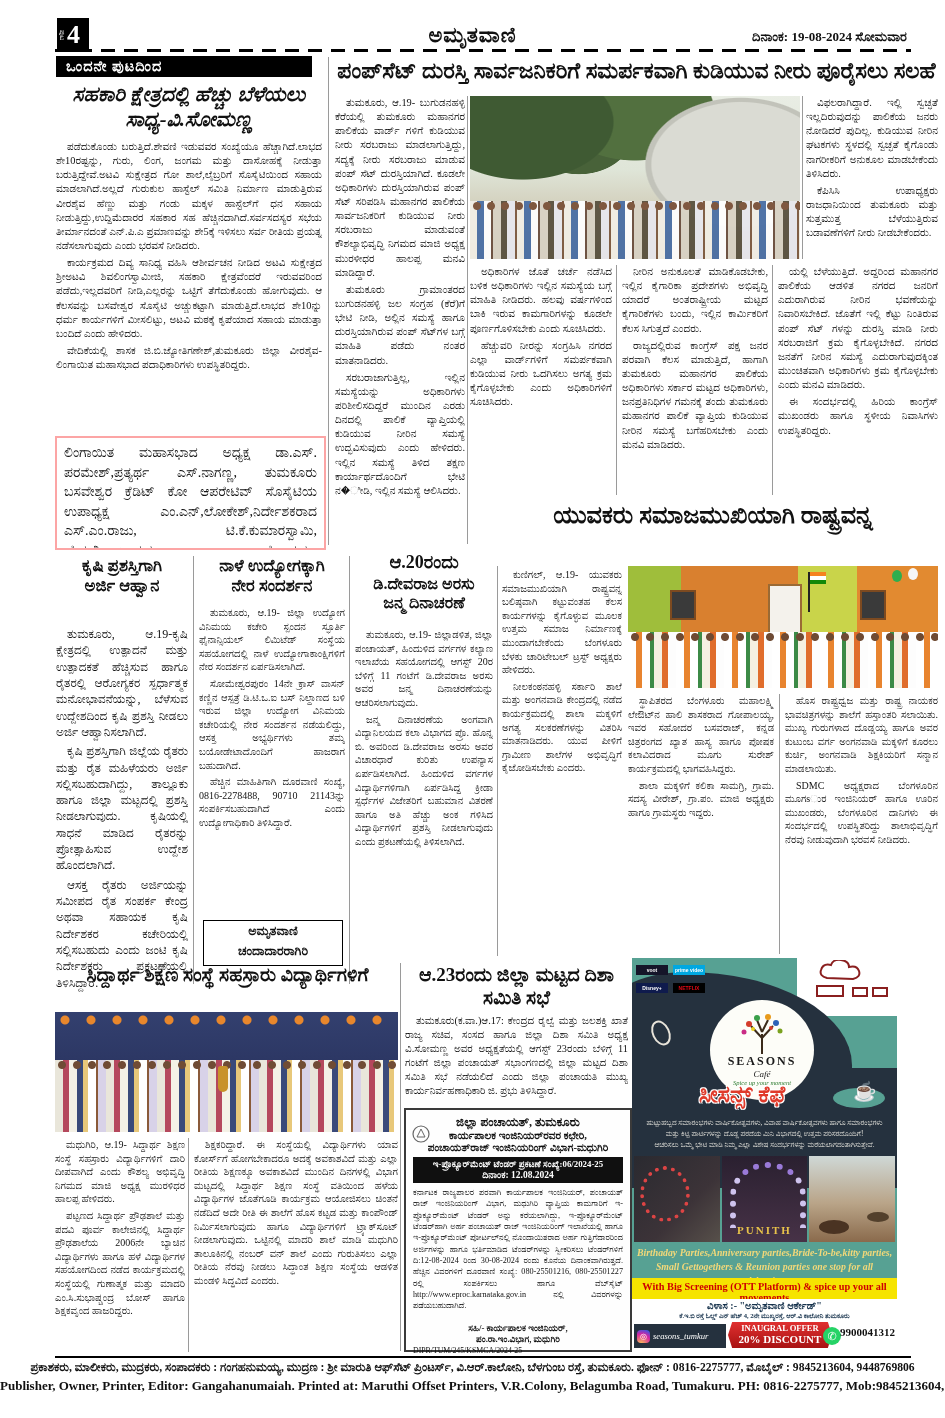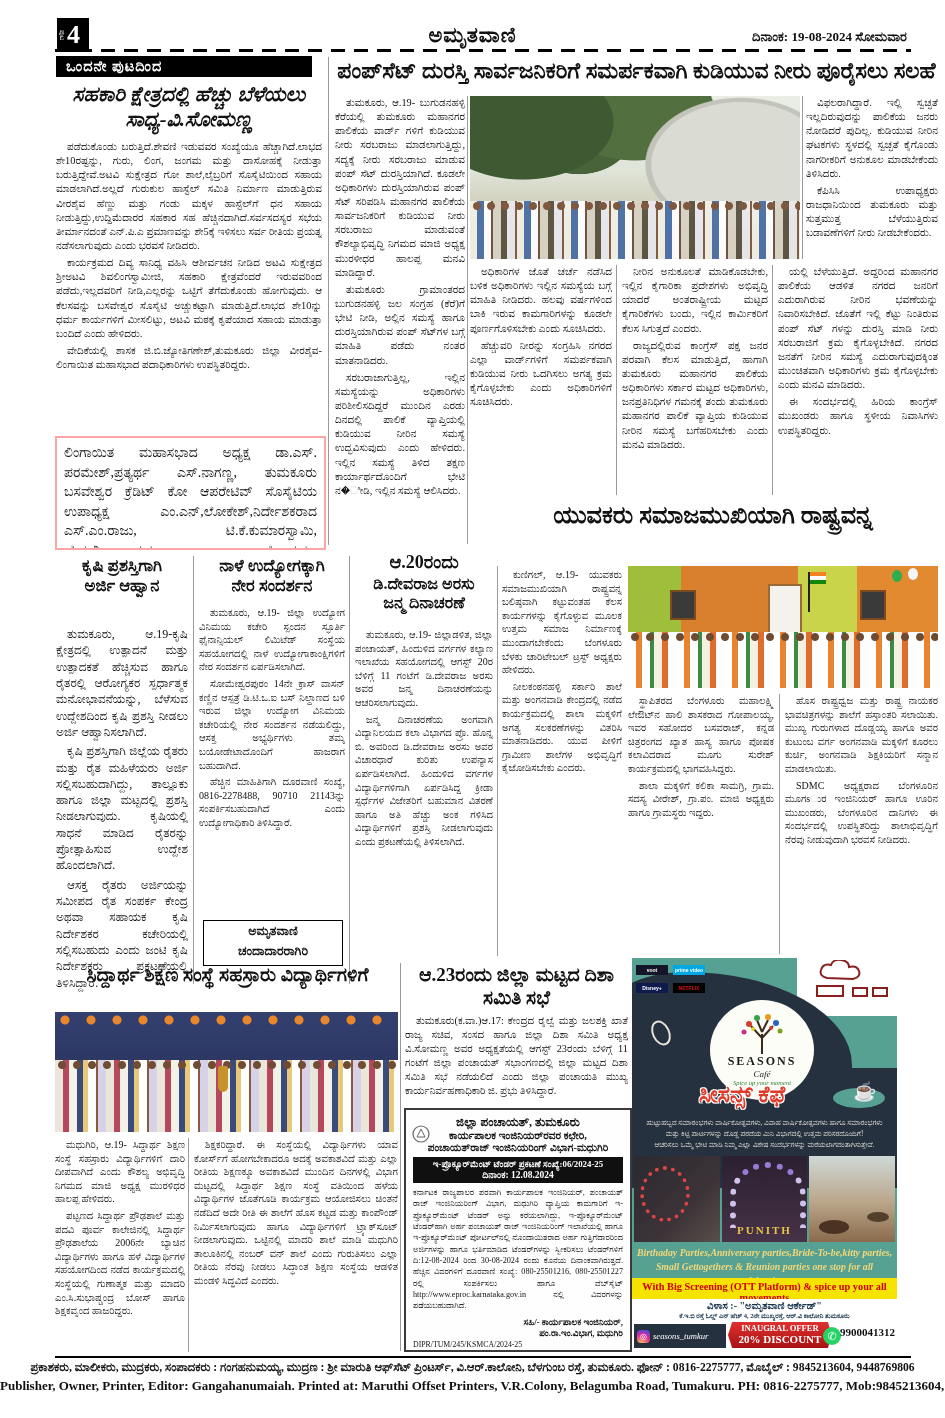--- a/index.html
+++ b/index.html
@@ -221,21 +221,21 @@
     <path d="M6 13 L10 5 L14 13 Z" fill="none" stroke="#666" stroke-width="1"></path>
   </svg>
   <div class="ctr bold" style="font-size:12px;">ಜಿಲ್ಲಾ ಪಂಚಾಯತ್, ತುಮಕೂರು</div>
   <div class="ctr bold" style="font-size:10.5px;">ಕಾರ್ಯಪಾಲಕ ಇಂಜಿನಿಯರ್‌ರವರ ಕಛೇರಿ,</div>
   <div class="ctr bold" style="font-size:10.5px;">ಪಂಚಾಯತ್‌ರಾಜ್ ಇಂಜಿನಿಯರಿಂಗ್ ವಿಭಾಗ-ಮಧುಗಿರಿ</div>
   <div class="tender-band ctr" style="margin-top:3px;padding:2px 0;">
     <div style="font-size:8.8px;">ಇ-ಪ್ರೊಕ್ಯೂರ್‌ಮೆಂಟ್ ಟೆಂಡರ್ ಪ್ರಕಟಣೆ ಸಂಖ್ಯೆ:06/2024-25</div>
     <div style="font-size:9.5px;">ದಿನಾಂಕ: 12.08.2024</div>
   </div>
   <div class="just" style="font-size:8.2px;line-height:1.38;margin-top:4px;height:128px;overflow:hidden;">ಕರ್ನಾಟಕ ರಾಜ್ಯಪಾಲರ ಪರವಾಗಿ ಕಾರ್ಯಪಾಲಕ ಇಂಜಿನಿಯರ್, ಪಂಚಾಯತ್ ರಾಜ್ ಇಂಜಿನಿಯರಿಂಗ್ ವಿಭಾಗ, ಮಧುಗಿರಿ ವ್ಯಾಪ್ತಿಯ ಕಾಮಗಾರಿಗೆ ಇ-ಪ್ರೊಕ್ಯೂರ್‌ಮೆಂಟ್ ಟೆಂಡರ್ ಅನ್ನು ಕರೆಯಲಾಗಿದ್ದು, ಇ-ಪ್ರೊಕ್ಯೂರ್‌ಮೆಂಟ್ ಟೆಂಡರ್‌ಹಾಗಿ ಅರ್ಹ ಪಂಚಾಯತ್ ರಾಜ್ ಇಂಜಿನಿಯರಿಂಗ್ ಇಲಾಖೆಯಲ್ಲಿ ಹಾಗೂ ಇ-ಪ್ರೊಕ್ಯೂರ್‌ಮೆಂಟ್ ಪೋರ್ಟಲ್‌ನಲ್ಲಿ ನೊಂದಾಯಿತರಾದ ಅರ್ಹ ಗುತ್ತಿಗೆದಾರರಿಂದ ಅರ್ಜಿಗಳನ್ನು ಹಾಗೂ ಭರ್ತಿಮಾಡಿದ ಟೆಂಡರ್‌ಗಳನ್ನು ಸ್ವೀಕರಿಸಲು ಟೆಂಡರ್‌ಗಳಿಗೆ ದಿ:12-08-2024 ರಿಂದ 30-08-2024 ರಂದು ಕೊನೆಯ ದಿನಾಂಕವಾಗಿರುತ್ತದೆ. ಹೆಚ್ಚಿನ ವಿವರಗಳಿಗೆ ದೂರವಾಣಿ ಸಂಖ್ಯೆ: 080-25501216, 080-25501227 ರಲ್ಲಿ ಸಂಪರ್ಕಿಸಲು ಹಾಗೂ ವೆಬ್‌ಸೈಟ್ http://www.eproc.karnataka.gov.in ನಲ್ಲಿ ವಿವರಗಳನ್ನು ಪಡೆಯಬಹುದಾಗಿದೆ.</div>
-  <div class="bold" style="text-align:right;font-size:8.8px;margin-top:2px;">
+  <div class="bold" style="text-align:center;font-size:8.8px;margin-top:8px;">
     <div>ಸಹಿ/- ಕಾರ್ಯಪಾಲಕ ಇಂಜಿನಿಯರ್,</div>
     <div>ಪಂ.ರಾ.ಇಂ.ವಿಭಾಗ, ಮಧುಗಿರಿ</div>
   </div>
   <div style="font-size:7.8px;margin-top:1px;">DIPR/TUM/245/KSMCA/2024-25</div>
 </div>
 
 <div class="abs ad" style="left:632px;top:958px;width:265px;height:392px;">
   <div class="abs" style="right:0;top:0;width:100px;height:58px;background:#fff;"></div>
   <div class="abs ad-navy" style="left:-30px;top:14px;width:250px;height:140px;border-radius:40% 80% 30% 10%;"></div>
   <div class="abs ad-navy" style="left:0;top:110px;width:265px;height:120px;"></div>

